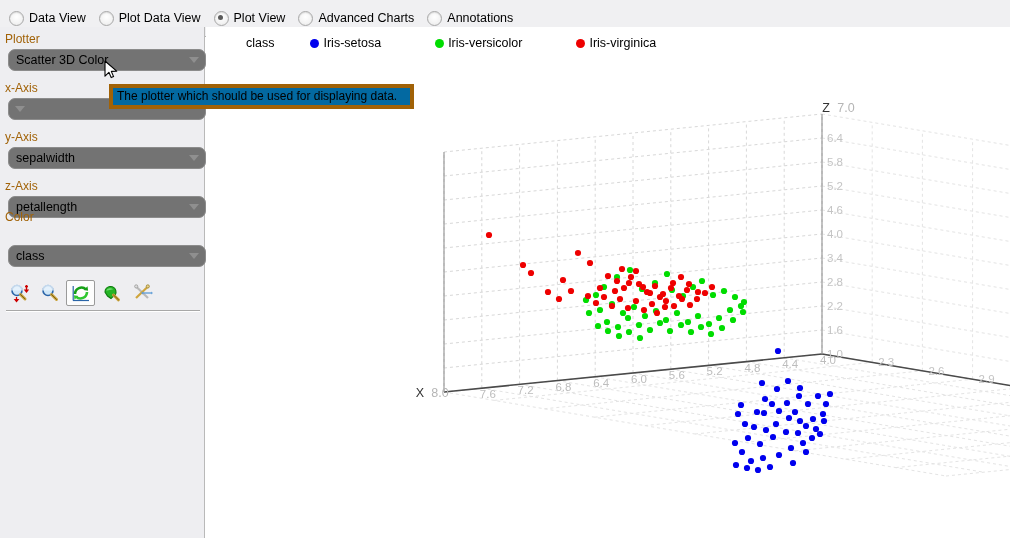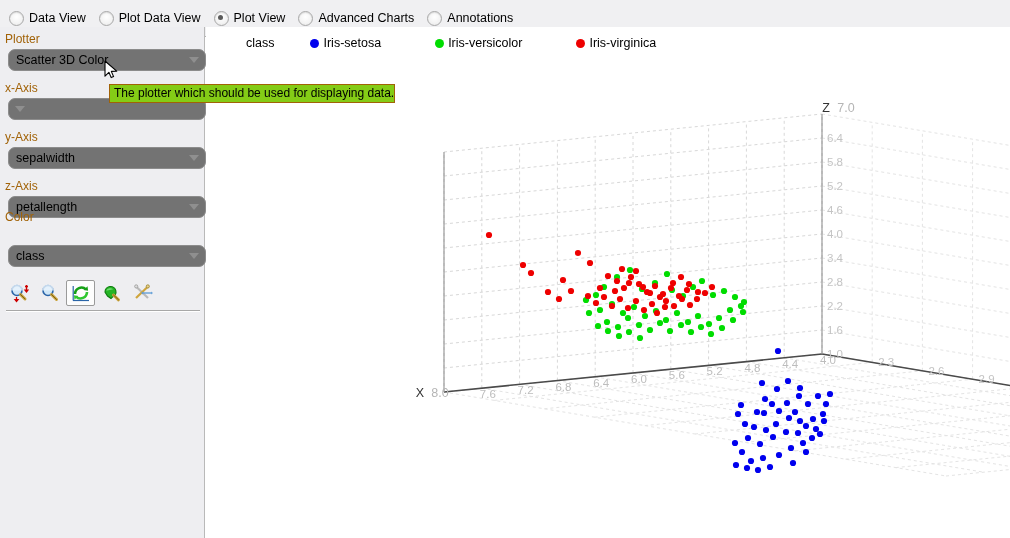--- a/index.html
+++ b/index.html
@@ -85,23 +85,23 @@
     border:1px solid #9a9a9a;background:#fdfdfd;border-radius:2px;
   }
   #tool-sep{
     position:absolute;left:6px;top:283px;width:194px;height:0;
     border-top:1px solid #a8a8a8;border-bottom:1px solid #ffffff;
   }
 
   
   #tooltip{
     position:absolute;left:109px;top:84px;
-    background:#84cc16;
-    border:1px solid #a16207;
-    padding:1px 0 2px 4px;
+    background:#0369a1;
+    border:4px solid #a16207;
+    padding:1px 13px 2px 4px;
     font-size:12px;color:#000;
     white-space:nowrap;
     z-index:40;
   }
   
   #cursor{position:absolute;left:104px;top:60px;z-index:50;}
 
   
   #plot{
     position:absolute;left:206px;top:27px;width:804px;height:511px;

